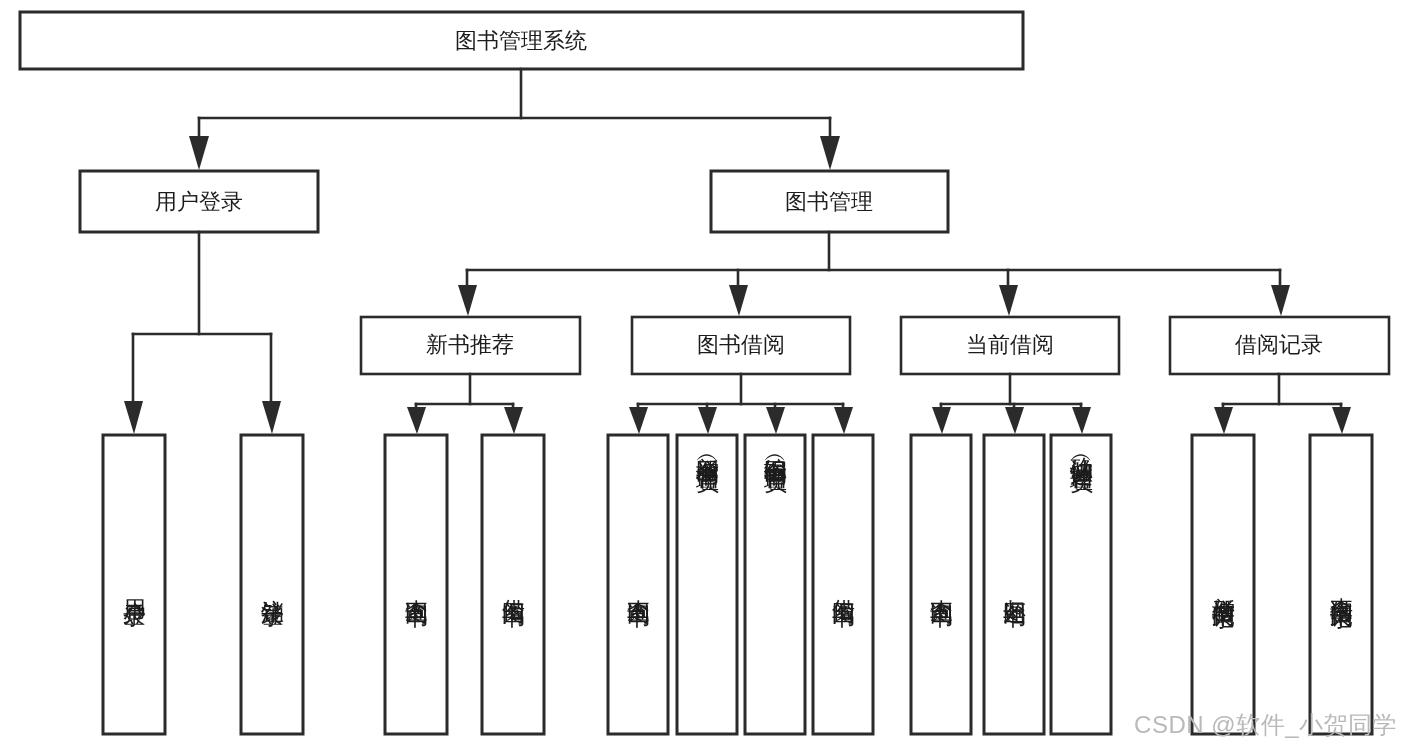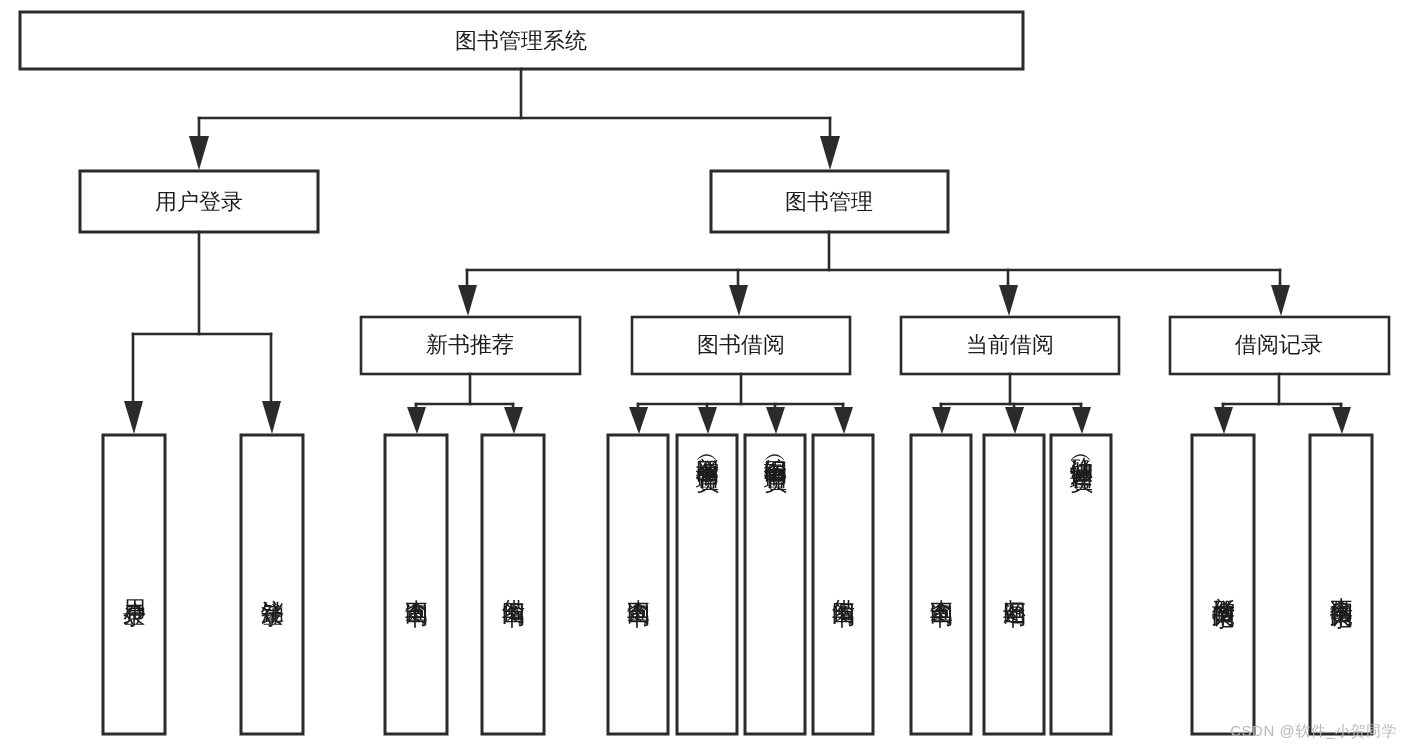--- a/index.html
+++ b/index.html
@@ -69,21 +69,21 @@
     color: #1c1c1c;
     letter-spacing: 2px;
     white-space: nowrap;
     text-align: center;
   }
   .watermark {
     position: absolute;
     right: 8px;
     bottom: 6px;
     font-family: "Liberation Sans", "DejaVu Sans", sans-serif;
-    font-size: 15px;
+    font-size: 24px;
     color: #b9b9b9;
     white-space: nowrap;
     letter-spacing: 0.5px;
   }
 </style>
 </head>
 <body>
 
 <div id="diagram-root">
 

